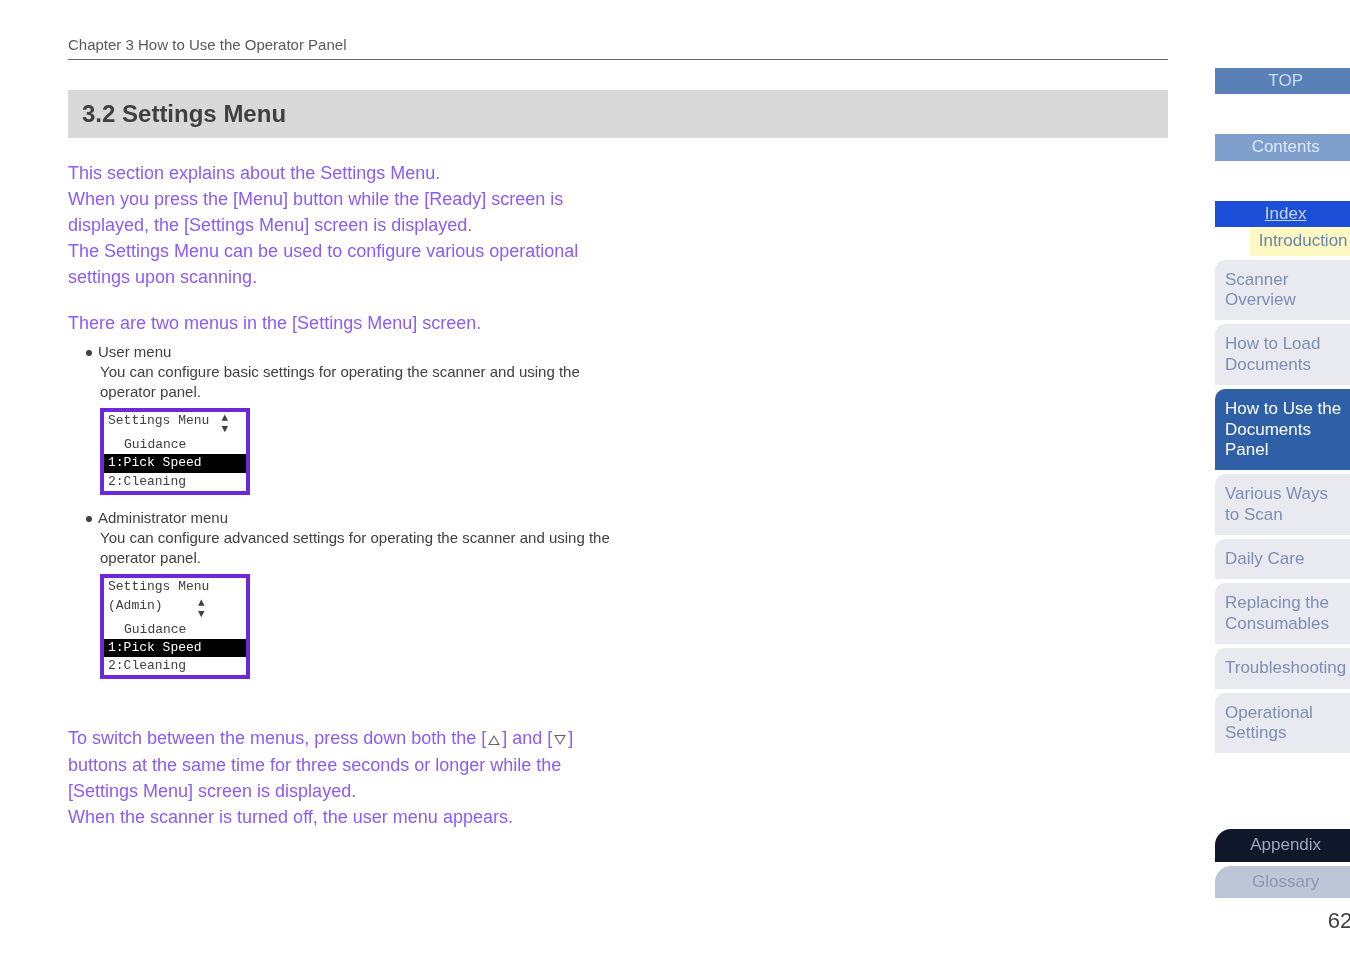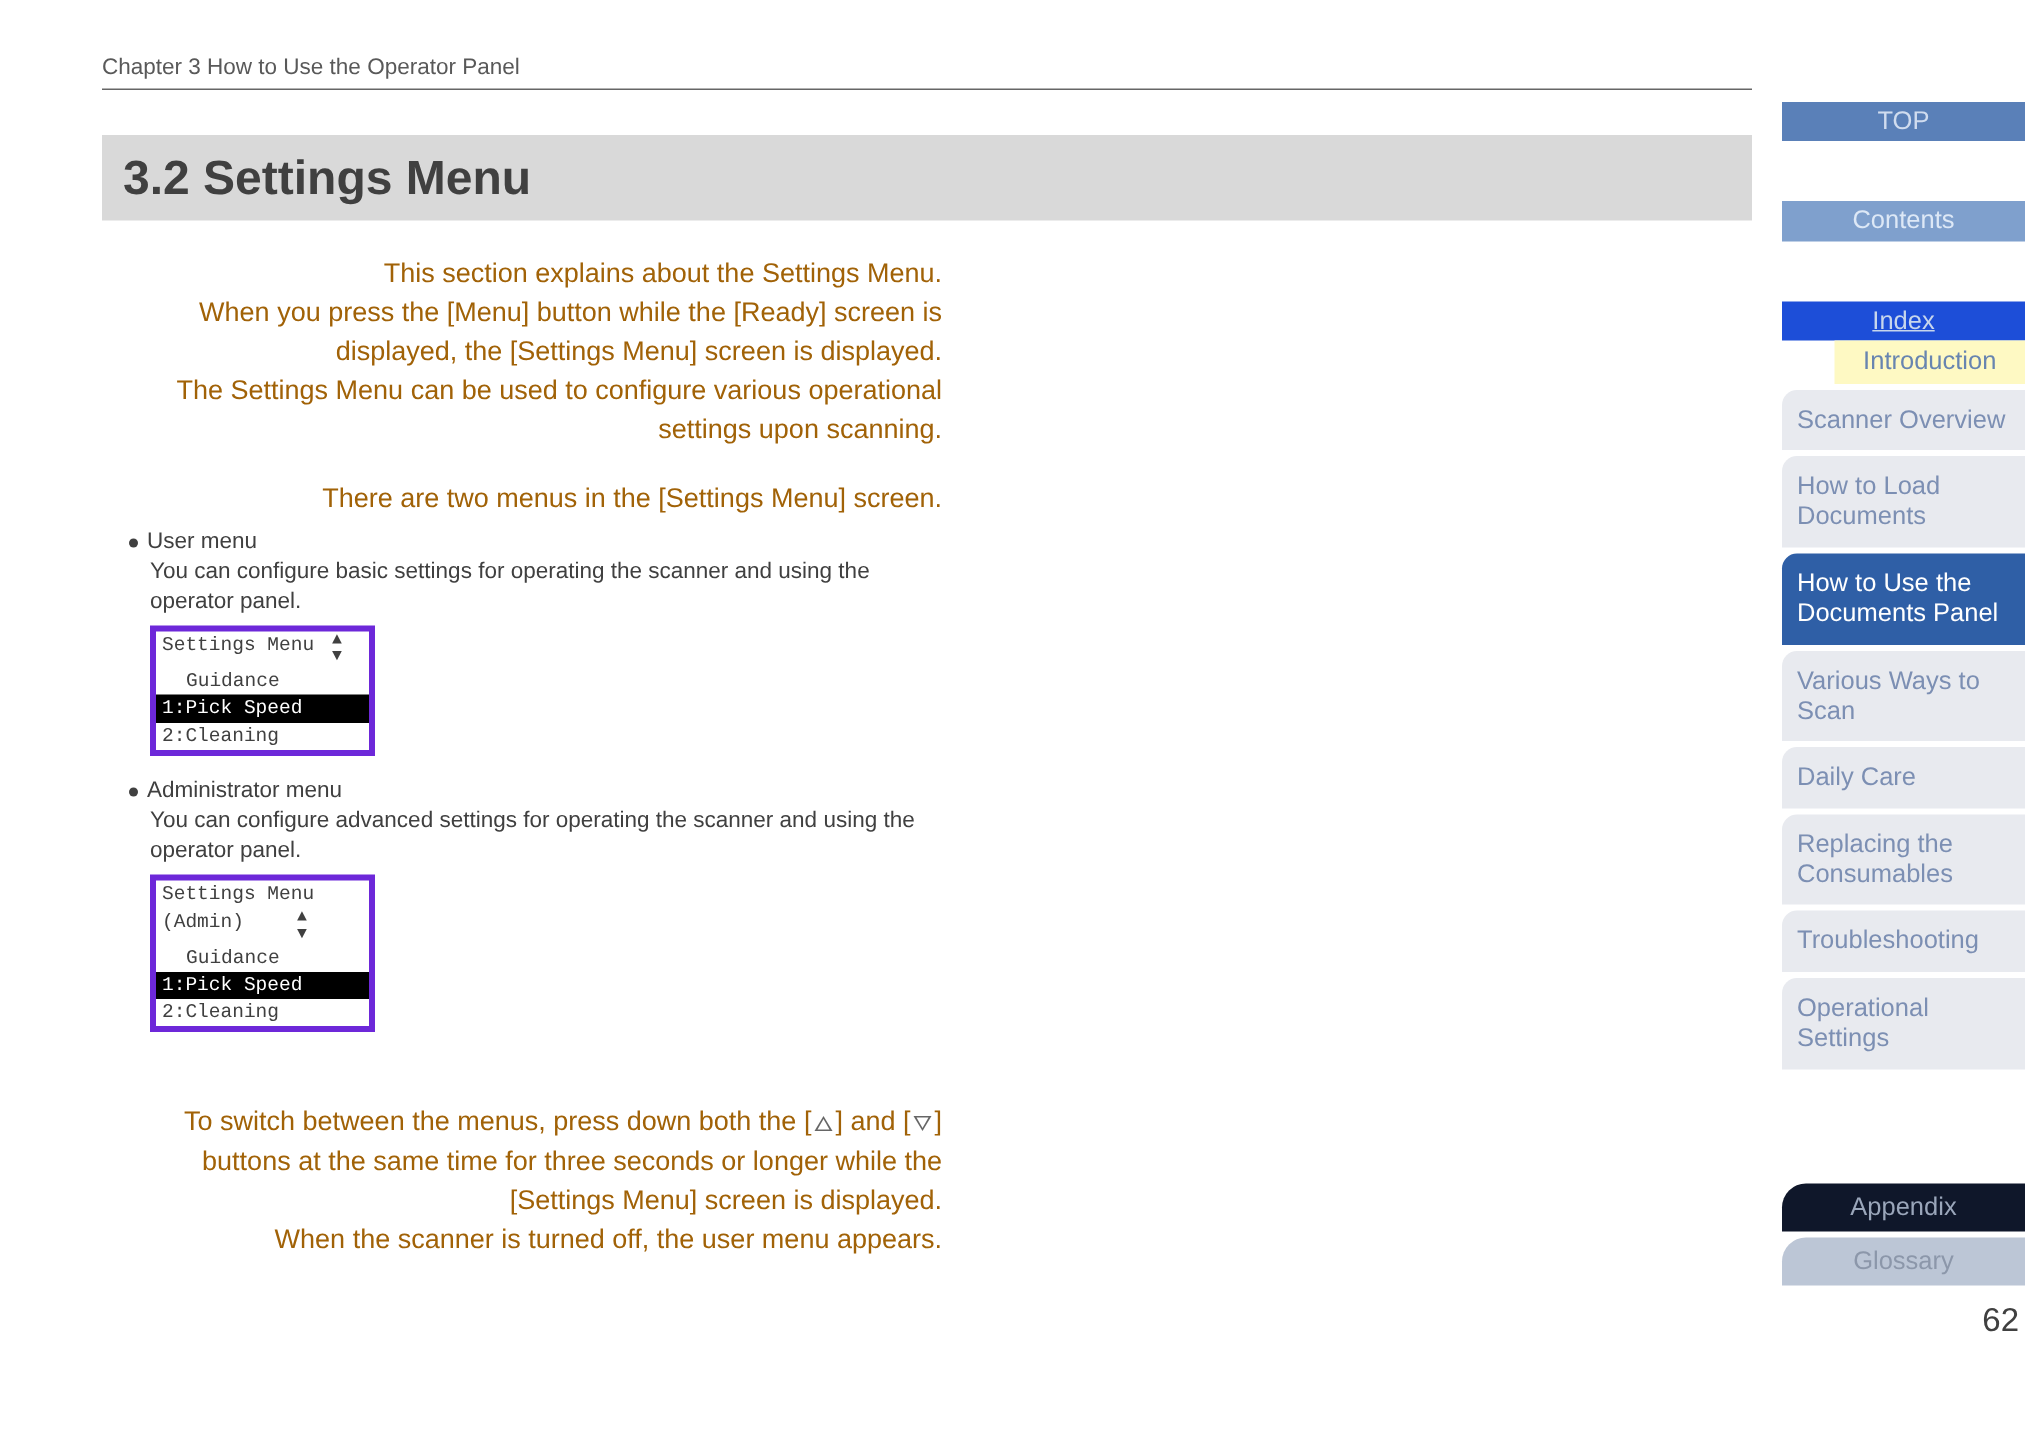--- a/index.html
+++ b/index.html
@@ -8,20 +8,21 @@
     height: 954px;
     background: #ffffff;
     font-family: Arial, Helvetica, sans-serif;
     position: relative;
     color: #404040;
   }
   .page-wrap {
     display: flex;
     width: 100%;
     height: 100%;
+    gap: 27px;
   }
   .content-col {
     flex: 1;
     padding: 36px 20px 0 68px;
     position: relative;
   }
   .sidebar {
     width: 165px;
     padding-top: 28px;
     display: flex;
@@ -36,31 +37,30 @@
     margin-bottom: 30px;
     width: 1100px;
   }
   .section-title-bar {
     background: #d9d9d9;
     padding: 10px 14px;
     margin-bottom: 22px;
     width: 1100px;
   }
   .section-title-bar h1 {
-    font-size: 32px;
+    font-size: 24px;
     font-weight: bold;
     color: #404040;
   }
   .body-text {
     font-size: 18px;
     line-height: 1.45;
-    color: #a16207;
+    color: #8b5cf6;
     margin-bottom: 20px;
     max-width: 560px;
-    text-align: right;
   }
   .bullet-block { margin-bottom: 14px; }
   .bullet-line {
     font-size: 15px;
     color: #404040;
     display: flex;
     align-items: flex-start;
     gap: 6px;
     margin-left: 18px;
   }

